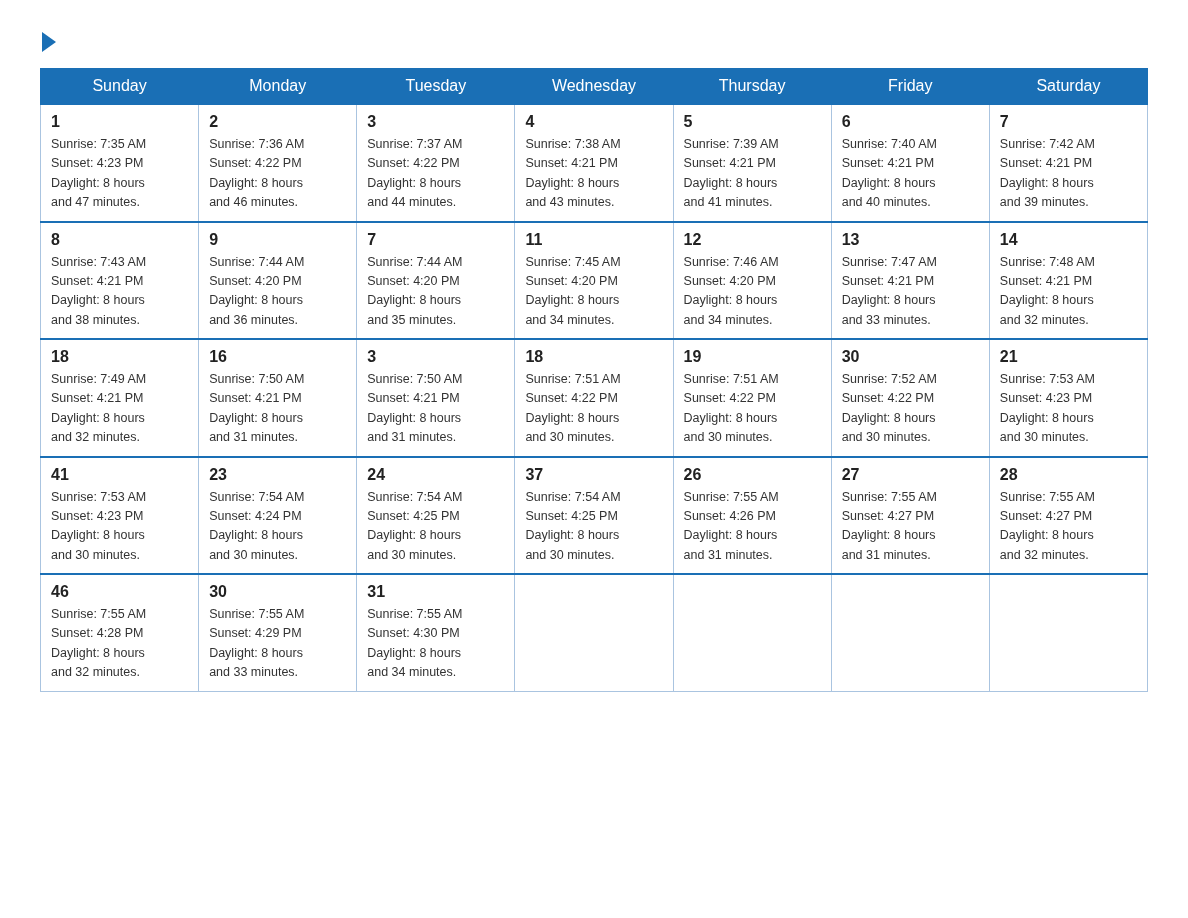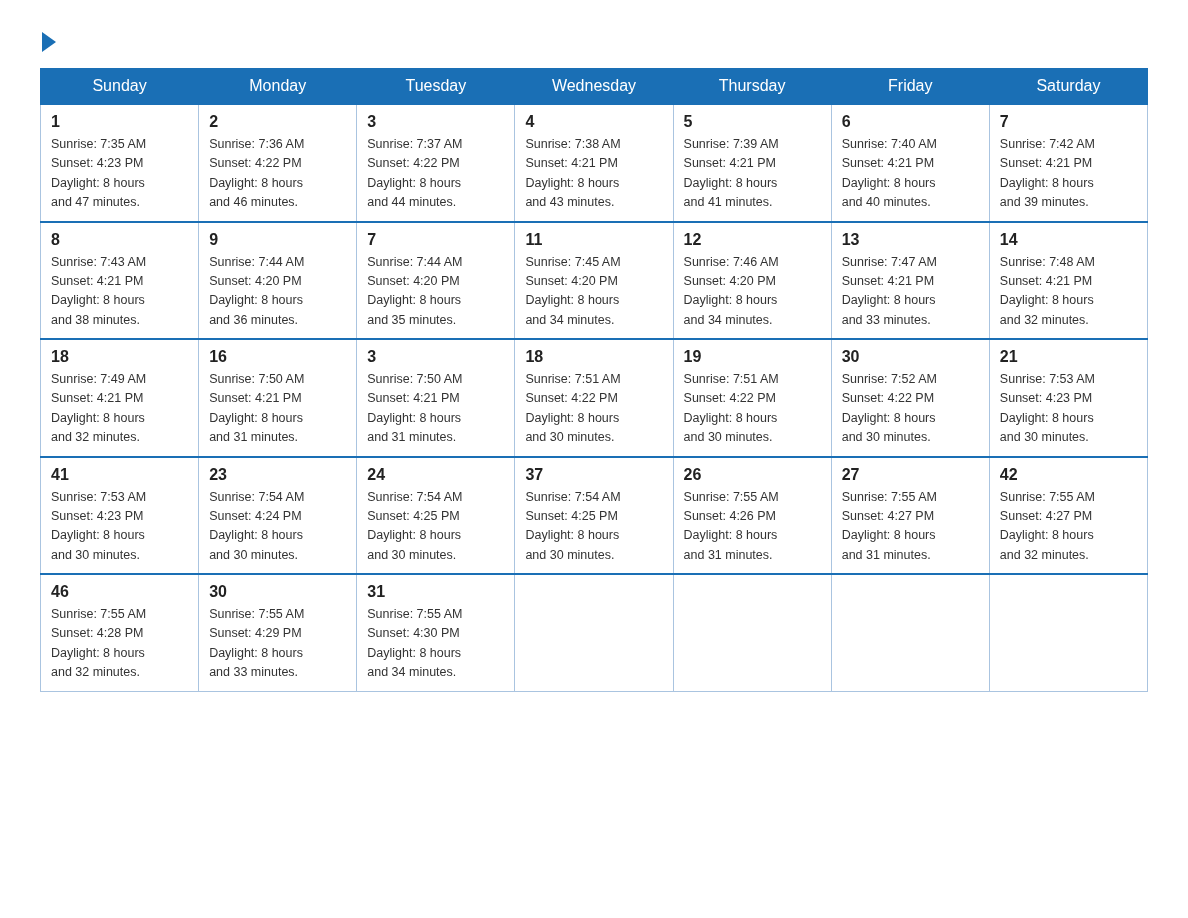--- a/index.html
+++ b/index.html
@@ -238,21 +238,21 @@
         </td>
         <td>
           <div class="day-number">26</div>
           <div class="day-info">Sunrise: 7:55 AM<br>Sunset: 4:26 PM<br>Daylight: 8 hours<br>and 31 minutes.</div>
         </td>
         <td>
           <div class="day-number">27</div>
           <div class="day-info">Sunrise: 7:55 AM<br>Sunset: 4:27 PM<br>Daylight: 8 hours<br>and 31 minutes.</div>
         </td>
         <td>
-          <div class="day-number">42</div>
+          <div class="day-number">28</div>
           <div class="day-info">Sunrise: 7:55 AM<br>Sunset: 4:27 PM<br>Daylight: 8 hours<br>and 32 minutes.</div>
         </td>
       </tr>
       <tr class="week-row">
         <td>
           <div class="day-number">46</div>
           <div class="day-info">Sunrise: 7:55 AM<br>Sunset: 4:28 PM<br>Daylight: 8 hours<br>and 32 minutes.</div>
         </td>
         <td>
           <div class="day-number">30</div>

